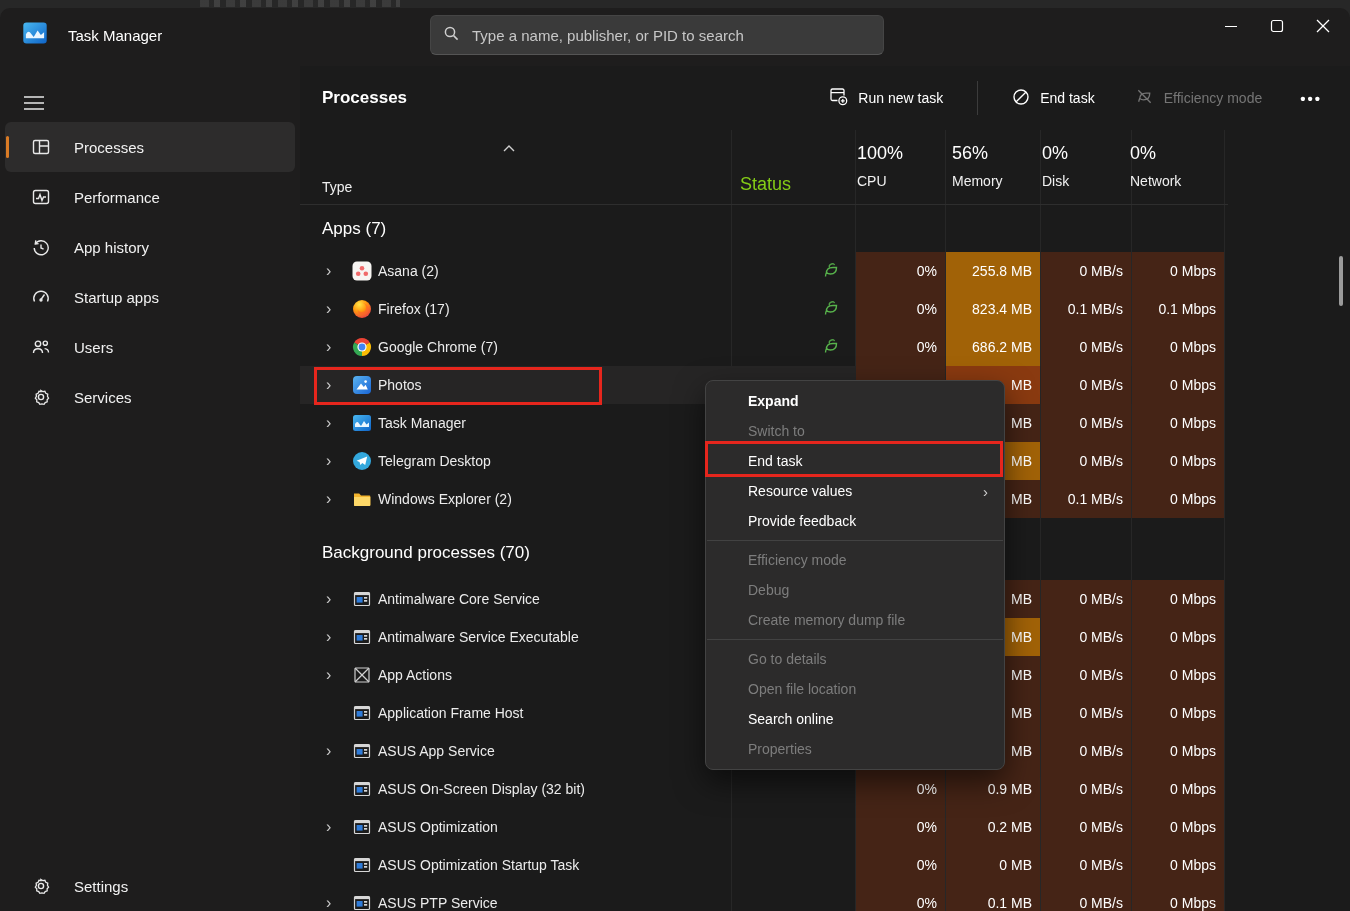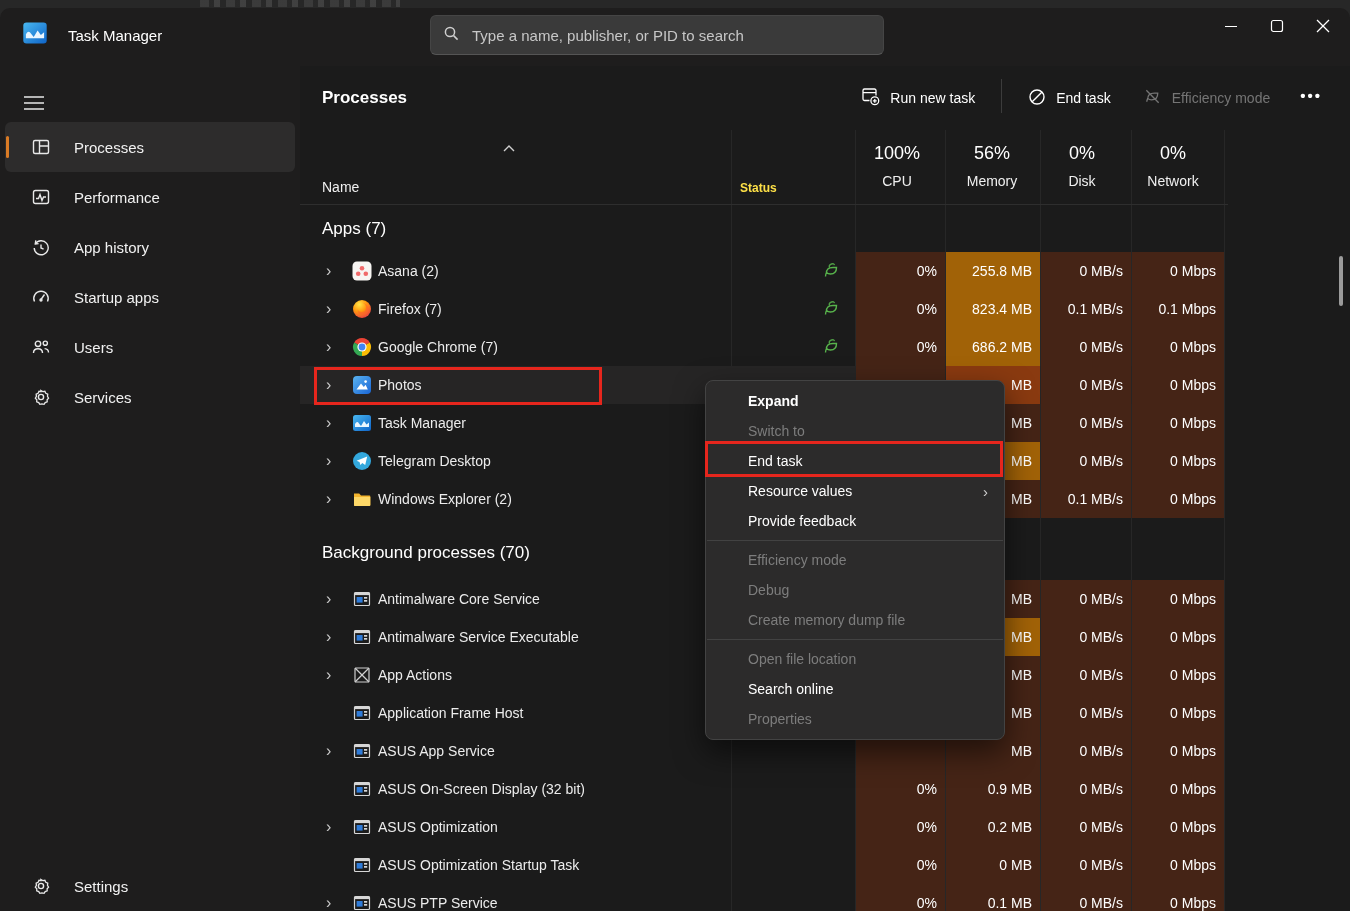--- a/index.html
+++ b/index.html
@@ -35,32 +35,32 @@
     display:flex; align-items:center; gap:22px; padding-left:25px; color:#f1f1f1; font-size:15px; }
   .nav-item.sel{ background:#2d2c2c; }
   .nav-item.sel::before{ content:""; position:absolute; left:1px; top:14px; width:3px; height:22px;
     border-radius:2px; background:var(--accent); }
   .nav-icon{ width:22px; height:22px; display:flex; align-items:center; justify-content:center; }
   #settings-item{ position:absolute; bottom:0; left:0; right:0; }
   
   #main{ position:relative; flex:1; background:#1b1b1b; overflow:hidden; }
   #toolbar{ position:absolute; top:0; left:0; right:0; height:64px; display:flex; align-items:center; }
   .page-title{ font-size:17px; font-weight:700; color:#fff; margin-left:22px; }
-  .tb-right{ margin-left:auto; margin-right:18px; display:flex; gap:8px; }
+  .tb-right{ margin-left:auto; margin-right:18px; display:flex; align-items:center; gap:16px; }
   .tb-btn{ display:flex; align-items:center; gap:10px; color:#fff; font-size:14px;
     padding:8px 12px; border-radius:5px; }
   .tb-btn.disabled{ color:#757575; }
   .tb-divider{ width:1px; height:34px; background:#3c3c3c; margin:0 6px; }
   .tb-more{ padding:8px 10px; color:#fff; letter-spacing:2px; font-size:15px; font-weight:700; }
   
   #thead{ position:absolute; top:64px; left:0; width:928px; height:75px; border-bottom:1px solid #2e2e2e; }
   .sort-caret{ position:absolute; left:203px; top:8px; }
   .col-name{ position:absolute; left:22px; bottom:9px; font-size:14px; color:#f0f0f0; }
-  .col-status{ position:absolute; left:440px; bottom:9px; font-size:12px; color:#fde047;font-weight:bold; }
-  .col-num{ position:absolute; text-align:center; }
+  .col-status{ position:absolute; left:440px; bottom:9px; font-size:18px; color:#84cc16; }
+  .col-num{ position:absolute; text-align:left; }
   .col-num .pct{ display:block; font-size:18px; color:#fff; margin-bottom:9px; }
   .col-num .lbl{ display:block; font-size:14px; color:#f0f0f0; }
   
   .vsep{ position:absolute; top:64px; bottom:0; width:1px; background:#272727; }
   
   #rows{ position:absolute; top:0; left:0; right:0; bottom:0; }
   .sec-header{ position:absolute; left:0; width:924px; display:flex; align-items:center;
     padding-left:22px; font-size:17px; color:#fff; }
   .prow{ position:absolute; left:0; width:924px; height:38px; }
   .prow.sel{ background:#262525; }
@@ -279,21 +279,21 @@
         <div class="vsep" style="left:740px"></div>
         <div class="vsep" style="left:831px"></div>
         <div class="vsep" style="left:924px"></div>
 
         <div id="thead">
           <span class="sort-caret">
             <svg width="12" height="7" viewBox="0 0 12 7" fill="none" stroke="#d0d0d0" stroke-width="1.4">
               <polyline points="1,6 6,1 11,6"></polyline>
             </svg>
           </span>
-          <span class="col-name">Name</span>
+          <span class="col-name">Type</span>
           <span class="col-status">Status</span>
           <div class="col-num" style="right:291px; top:13px; width:80px;">
             <span class="pct">100%</span>
               <span class="lbl">CPU</span>
           </div>
           <div class="col-num" style="right:196px; top:13px; width:80px;">
             <span class="pct">56%</span>
               <span class="lbl">Memory</span>
           </div>
           <div class="col-num" style="right:106px; top:13px; width:80px;">
@@ -332,21 +332,21 @@
                   <defs>
                     <radialGradient id="fxg" cx="0.35" cy="0.25" r="0.9">
                       <stop offset="0" stop-color="#ffe647"></stop>
                       <stop offset="0.45" stop-color="#ff980e"></stop>
                       <stop offset="1" stop-color="#e22850"></stop>
                     </radialGradient>
                   </defs>
                   <circle cx="10" cy="10" r="9" fill="url(#fxg)"></circle>
                   <path d="M10 3.5 q4 1 4 5 q0 4.5-4.5 4.5 q-3 0-3.8-2.5 q-.5 4.5 4.3 5.3 q6 .8 7-5.3 q-1.5-6.5-7-7 Z" fill="#ff5f2e" opacity="0.55"></path>
                 </svg></span>
-              <span class="rname">Firefox (7)</span>
+              <span class="rname">Firefox (17)</span>
               <span class="leaf"><svg width="20" height="20" viewBox="0 0 20 20" fill="none" stroke="#58b44c" stroke-width="1.4">
                   <path d="M5.5 12.5 Q5 6.5 12 6.5 L15.5 6.5 Q15.5 13 9.5 13 Q7 13 5.5 11.5 Q4.5 13.5 4.5 15.5"></path>
                   <path d="M8.5 6.8 Q7.5 4 10.5 3 Q13 2.2 13.5 4.2" opacity="0.85"></path>
                 </svg></span>
               <span class="cell cpu h-dark">0%</span>
               <span class="cell mem h-bright">823.4 MB</span>
               <span class="cell disk h-dark">0.1 MB/s</span>
               <span class="cell net h-dark">0.1 Mbps</span>
             </div>
             <div class="prow" style="top: 262px;">
@@ -591,20 +591,23 @@
         <span>Efficiency mode</span>
       </div>
       <div class="mi disabled">
         <span>Debug</span>
       </div>
       <div class="mi disabled">
         <span>Create memory dump file</span>
       </div>
       <div class="msep"></div>
       <div class="mi disabled">
+        <span>Go to details</span>
+      </div>
+      <div class="mi disabled">
         <span>Open file location</span>
       </div>
       <div class="mi">
         <span>Search online</span>
       </div>
       <div class="mi disabled">
         <span>Properties</span>
       </div>
     </div>
 

